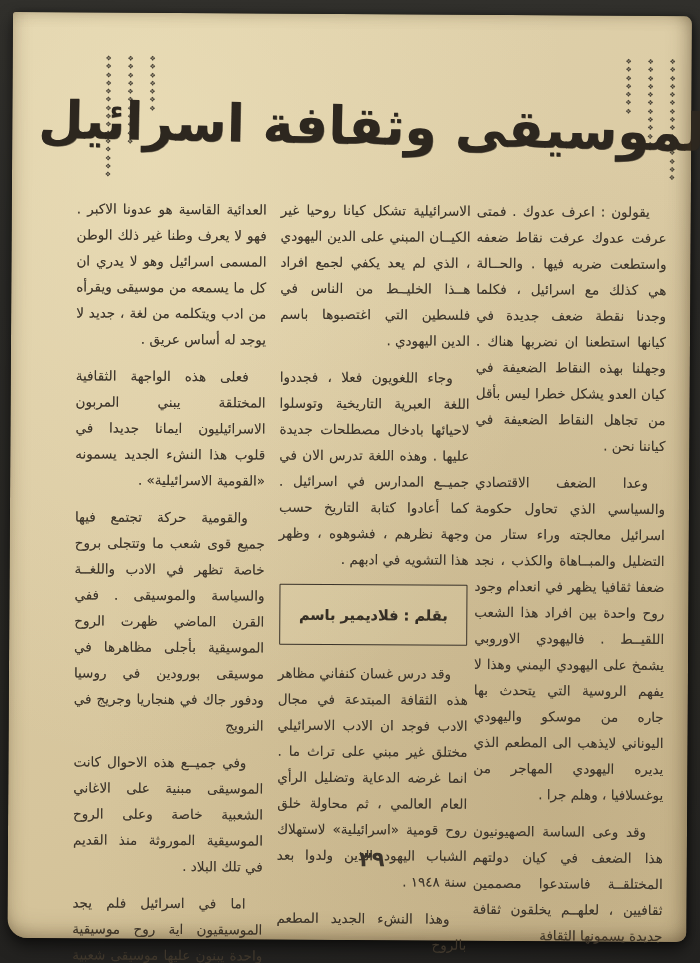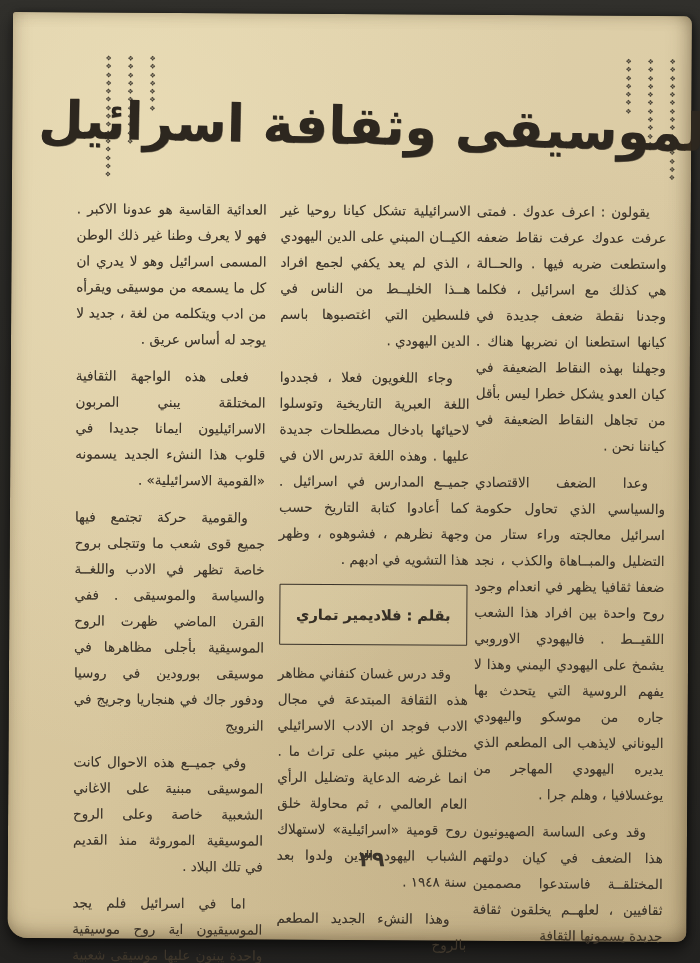--- a/index.html
+++ b/index.html
@@ -152,21 +152,21 @@
     <section class="col col-first">
       <p class="para pi">يقولون : اعرف عدوك . فمتى عرفت عدوك عرفت نقاط ضعفه واستطعت ضربه فيها . والحــالة هي كذلك مع اسرائيل ، فكلما وجدنا نقطة ضعف جديدة في كيانها استطعنا ان نضربها هناك . وجهلنا بهذه النقاط الضعيفة في كيان العدو يشكل خطرا ليس بأقل من تجاهل النقاط الضعيفة في كياننا نحن .</p>
       <p class="para pi">وعدا الضعف الاقتصادي والسياسي الذي تحاول حكومة اسرائيل معالجته وراء ستار من التضليل والمبــاهاة والكذب ، نجد ضعفا ثقافيا يظهر في انعدام وجود روح واحدة بين افراد هذا الشعب اللقيــط . فاليهودي الاوروبي يشمخ على اليهودي اليمني وهذا لا يفهم الروسية التي يتحدث بها جاره من موسكو واليهودي اليوناني لايذهب الى المطعم الذي يديره اليهودي المهاجر من يوغسلافيا ، وهلم جرا .</p>
       <p class="para pi">وقد وعى الساسة الصهيونيون هذا الضعف في كيان دولتهم المختلقــة فاستدعوا مصممين ثقافيين ، لعلهــم يخلقون ثقافة جديدة يسمونها الثقافة</p>
     </section>
 
     <section class="col col-second">
       <p class="para">الاسرائيلية تشكل كيانا روحيا غير الكيــان المبني على الدين اليهودي ، الذي لم يعد يكفي لجمع افراد هــذا الخليــط من الناس في فلسطين التي اغتصبوها باسم الدين اليهودي .</p>
       <p class="para pi">وجاء اللغويون فعلا ، فجددوا اللغة العبرية التاريخية وتوسلوا لاحيائها بادخال مصطلحات جديدة عليها . وهذه اللغة تدرس الان في جميــع المدارس في اسرائيل . كما أعادوا كتابة التاريخ حسب وجهة نظرهم ، فشوهوه ، وظهر هذا التشويه في ادبهم .</p>
       <div class="byline-box">
-        <span>بقلم : فلاديمير تماري</span>
+        <span>بقلم : فلاديمير باسم</span>
       </div>
       <p class="para pi">وقد درس غسان كنفاني مظاهر هذه الثقافة المبتدعة في مجال الادب فوجد ان الادب الاسرائيلي مختلق غير مبني على تراث ما . انما غرضه الدعاية وتضليل الرأي العام العالمي ، ثم محاولة خلق روح قومية «اسرائيلية» لاستهلاك الشباب اليهود الذين ولدوا بعد سنة ١٩٤٨ .</p>
       <p class="para pi">وهذا النشء الجديد المطعم بالروح</p>
     </section>
 
     <section class="col col-third">
       <p class="para">العدائية القاسية هو عدونا الاكبر . فهو لا يعرف وطنا غير ذلك الوطن المسمى اسرائيل وهو لا يدري ان كل ما يسمعه من موسيقى ويقرأه من ادب ويتكلمه من لغة ، جديد لا يوجد له أساس عريق .</p>
       <p class="para pi">فعلى هذه الواجهة الثقافية المختلقة يبني المربون الاسرائيليون ايمانا جديدا في قلوب هذا النشء الجديد يسمونه «القومية الاسرائيلية» .</p>
       <p class="para pi">والقومية حركة تجتمع فيها جميع قوى شعب ما وتتجلى بروح خاصة تظهر في الادب واللغــة والسياسة والموسيقى . ففي القرن الماضي ظهرت الروح الموسيقية بأجلى مظاهرها في موسيقى بورودين في روسيا ودفور جاك في هنجاريا وجريج في النرويج</p>
       <p class="para pi">وفي جميــع هذه الاحوال كانت الموسيقى مبنية على الاغاني الشعبية خاصة وعلى الروح الموسيقية الموروثة منذ القديم في تلك البلاد .</p>

